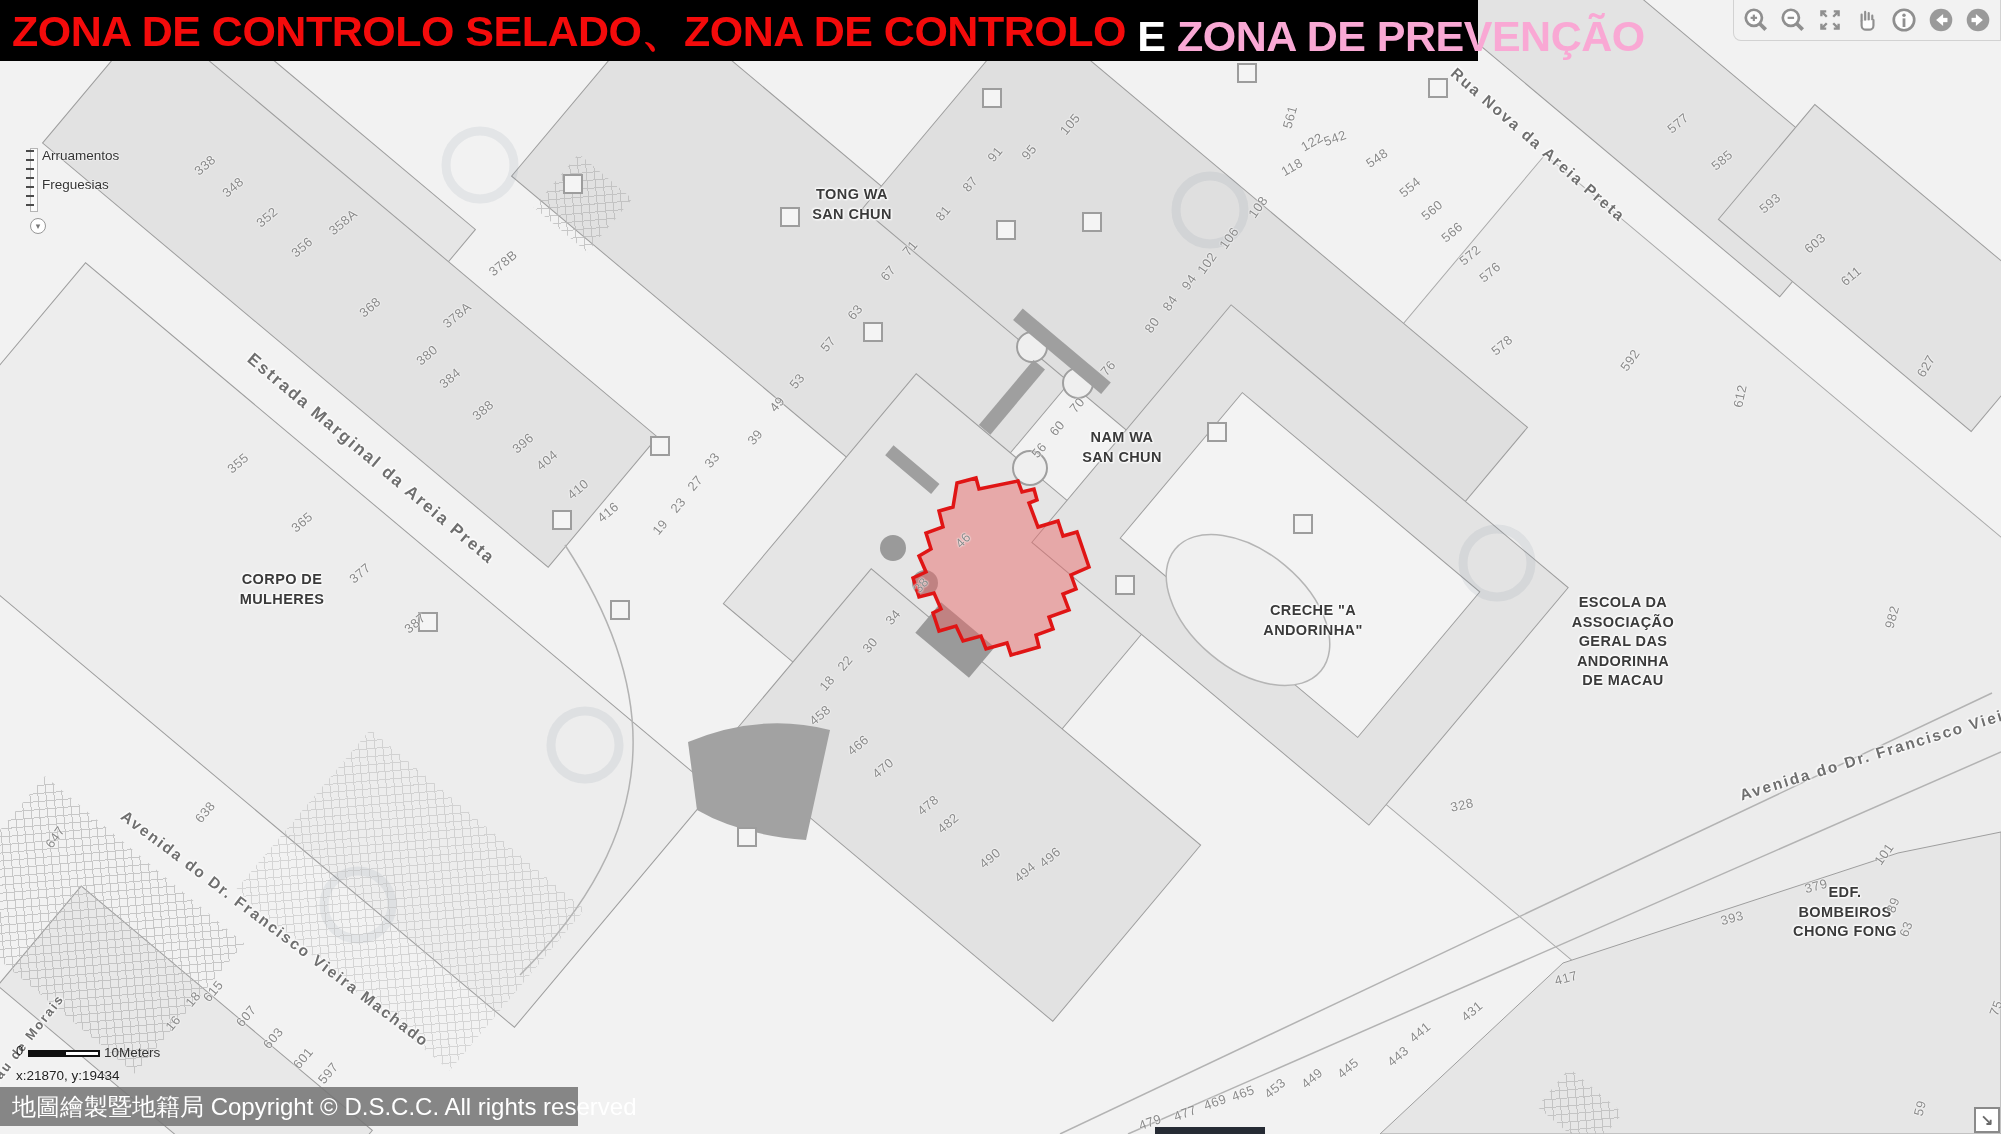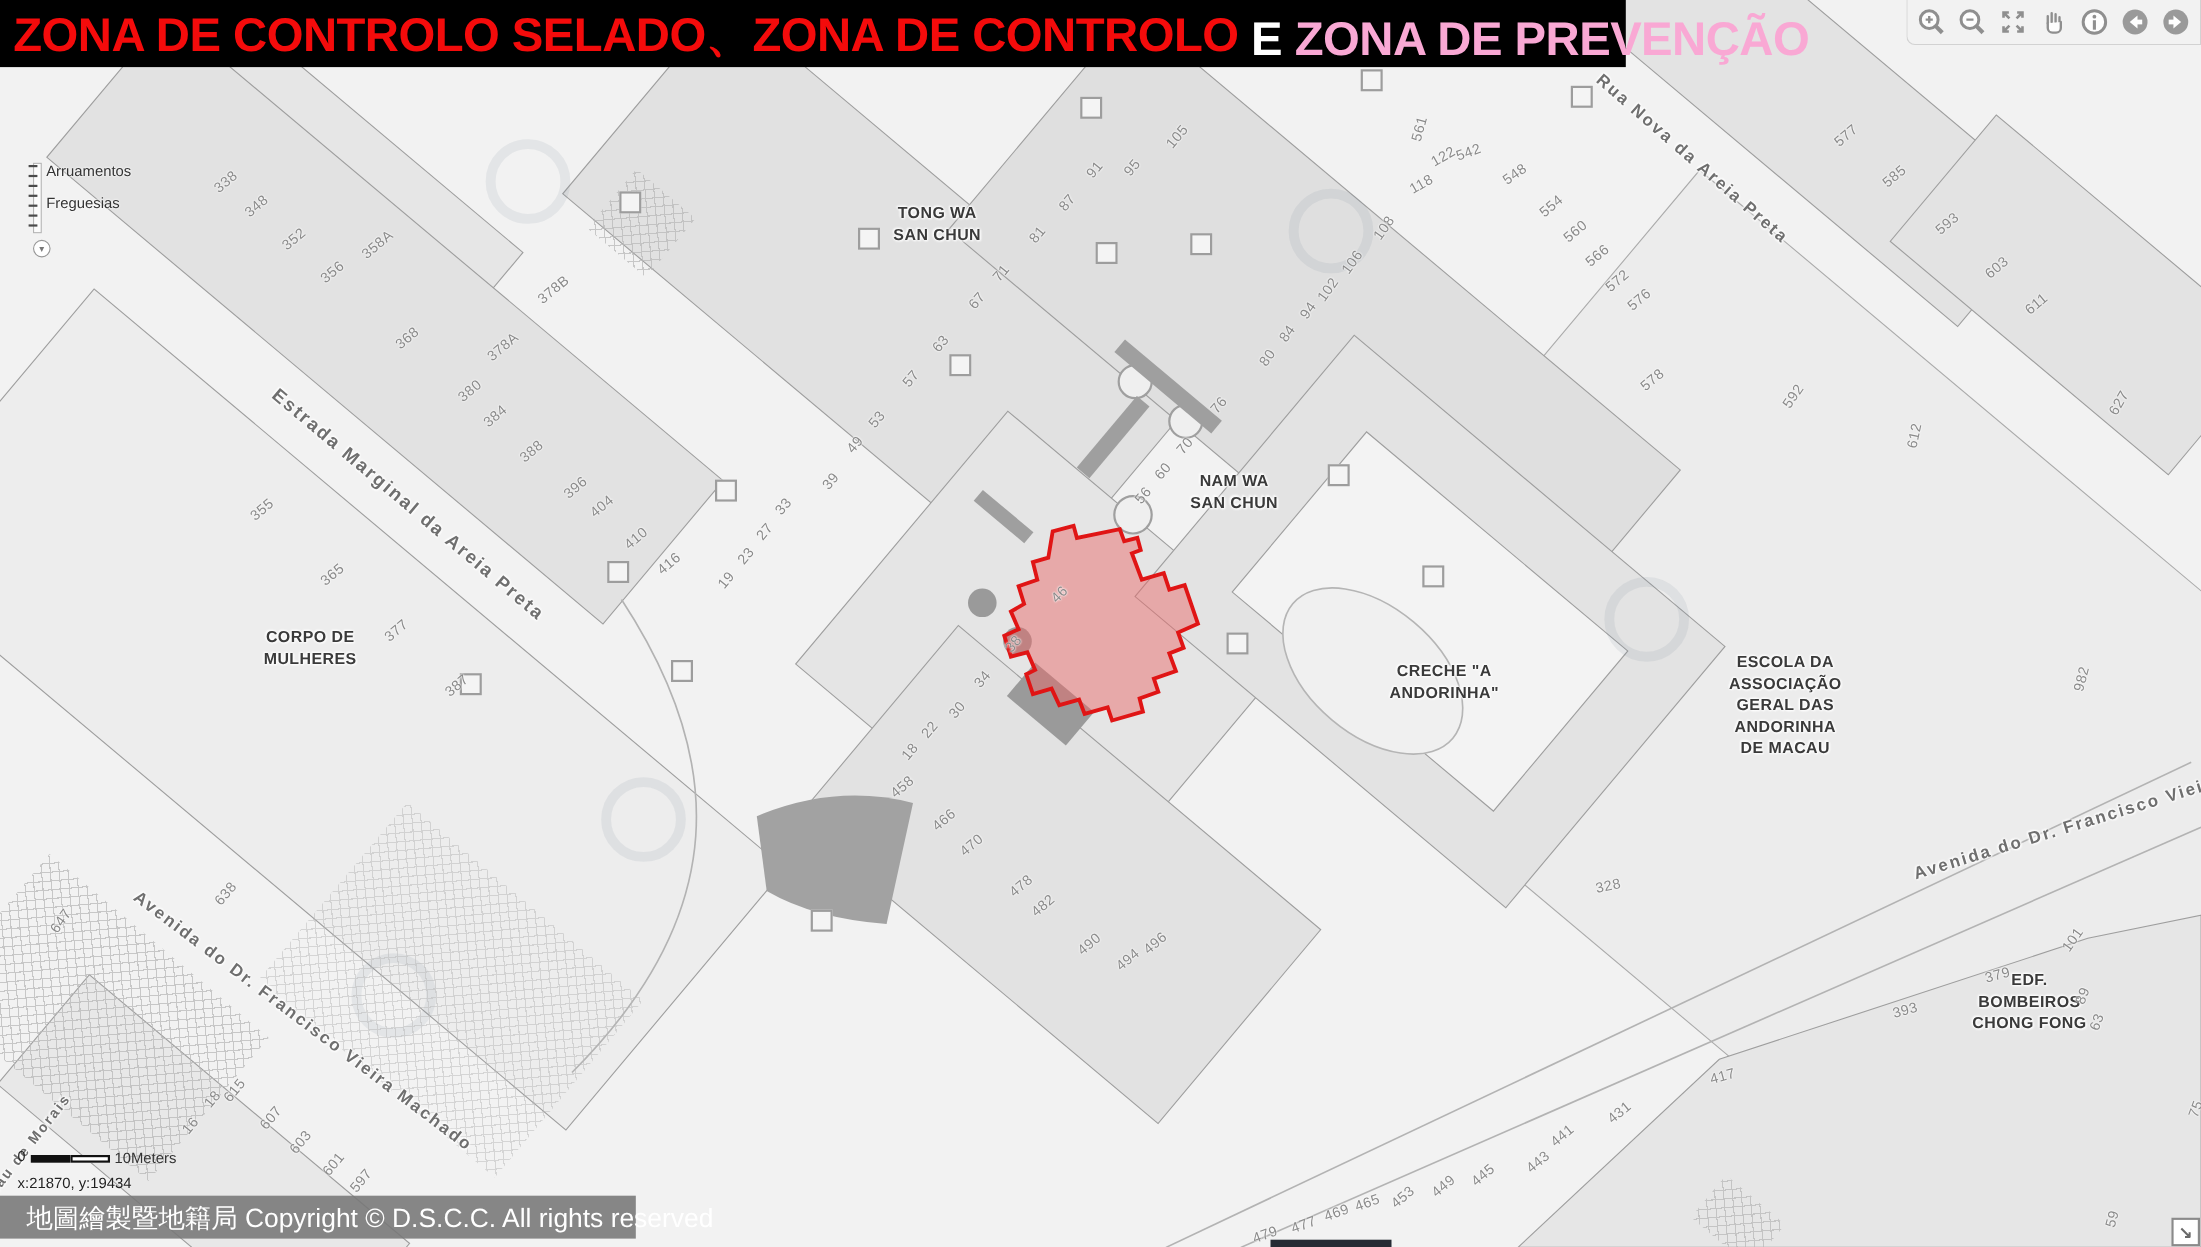--- a/index.html
+++ b/index.html
@@ -45,21 +45,21 @@
     border:1.5px solid #979797;background:#fff;color:#777;font-size:9px;display:flex;
     align-items:center;justify-content:center;cursor:pointer;box-sizing:border-box;padding:0;}
   
   #scalebar{position:absolute;left:16px;top:1043px;height:20px;font-size:13px;color:#222;}
   #scalebar .seg{position:absolute;top:7px;height:7px;box-sizing:border-box;}
   #scale-zero{position:absolute;left:0;top:0;}
   #scale-end{position:absolute;left:88px;top:2px;font-size:13.5px;color:#333;}
   #coords{position:absolute;left:16px;top:1068px;font-size:13.5px;color:#222;
     text-shadow:0 0 2px #fff;}
   #footer{position:absolute;left:0;top:1087px;width:578px;height:39px;background:rgba(118,118,118,.88);
-    color:#fff;font-size:24px;display:flex;align-items:center;padding-left:24px;box-sizing:border-box;
+    color:#fff;font-size:24px;display:flex;align-items:center;padding-left:12px;box-sizing:border-box;
     white-space:nowrap;}
   #corner-resize{position:absolute;left:1974px;top:1107px;width:26px;height:26px;background:#fff;
     border:2px solid #8a8a8a;box-sizing:border-box;color:#6a6a6a;font-size:15px;font-weight:bold;
     display:flex;align-items:center;justify-content:center;cursor:pointer;padding:0;}
   #bottom-sliver{position:absolute;left:1155px;top:1127px;width:110px;height:7px;background:#262b34;}
 </style>
 </head>
 <body>
 
 <div id="app">

